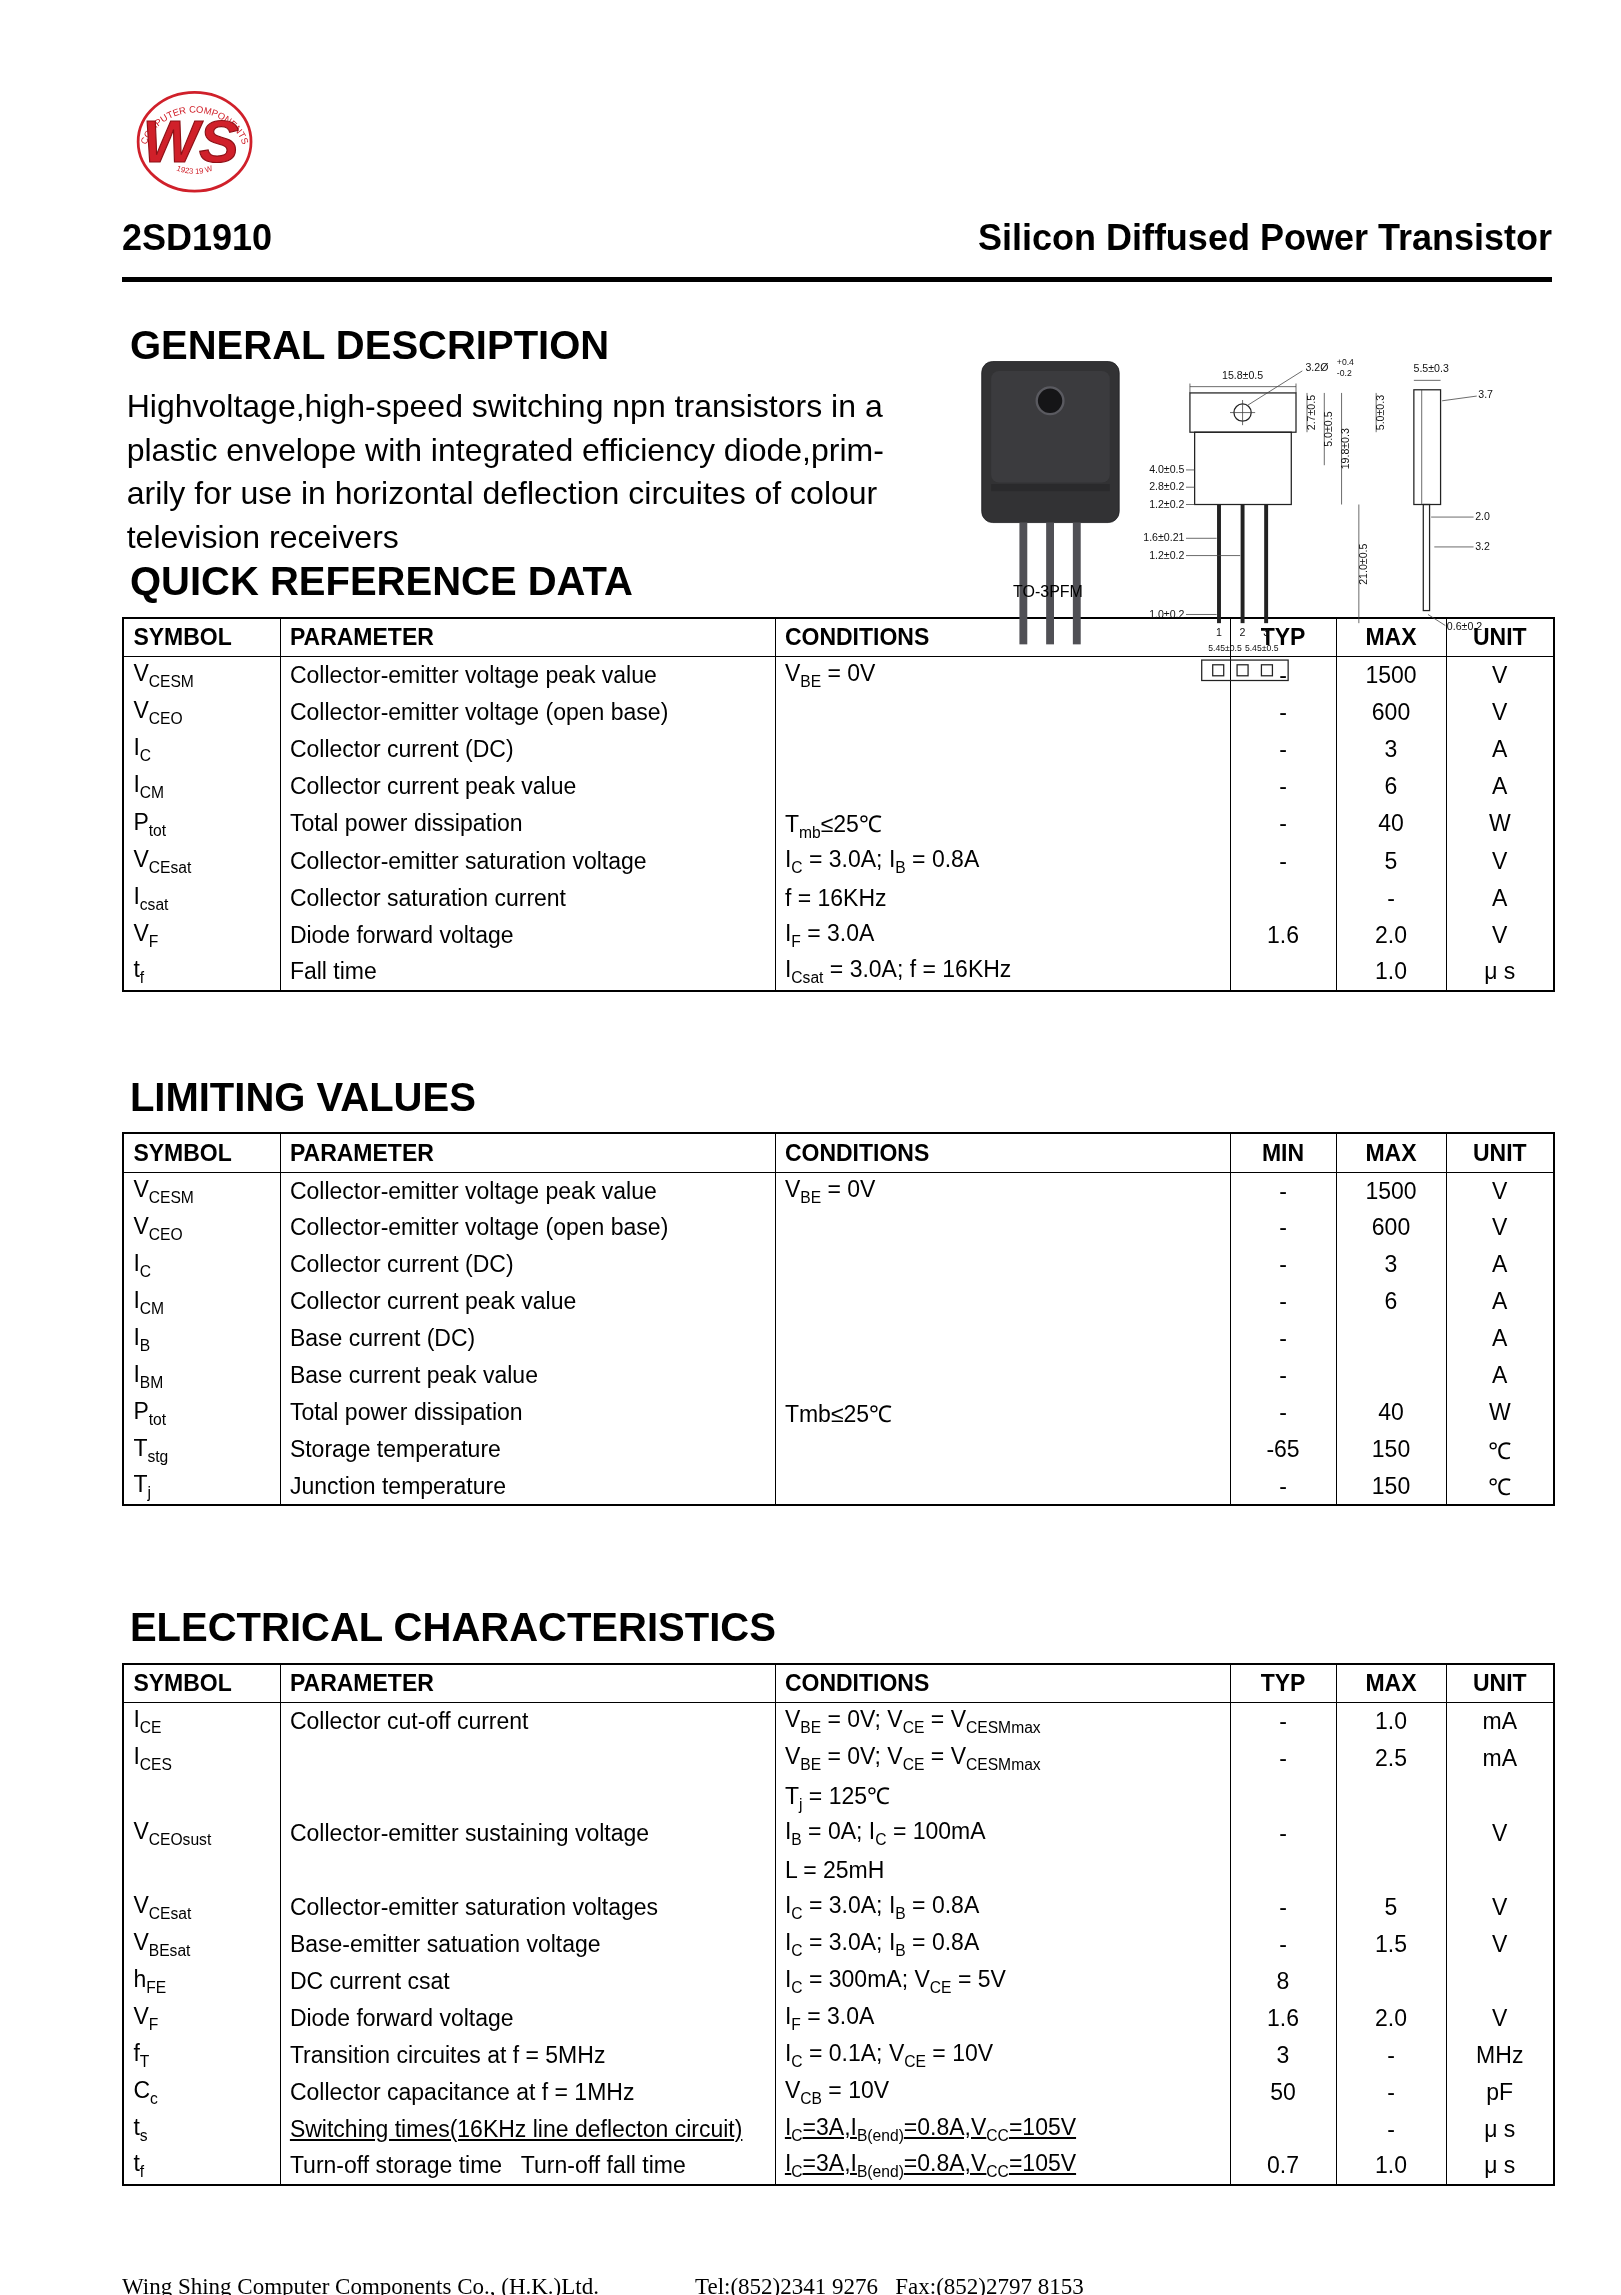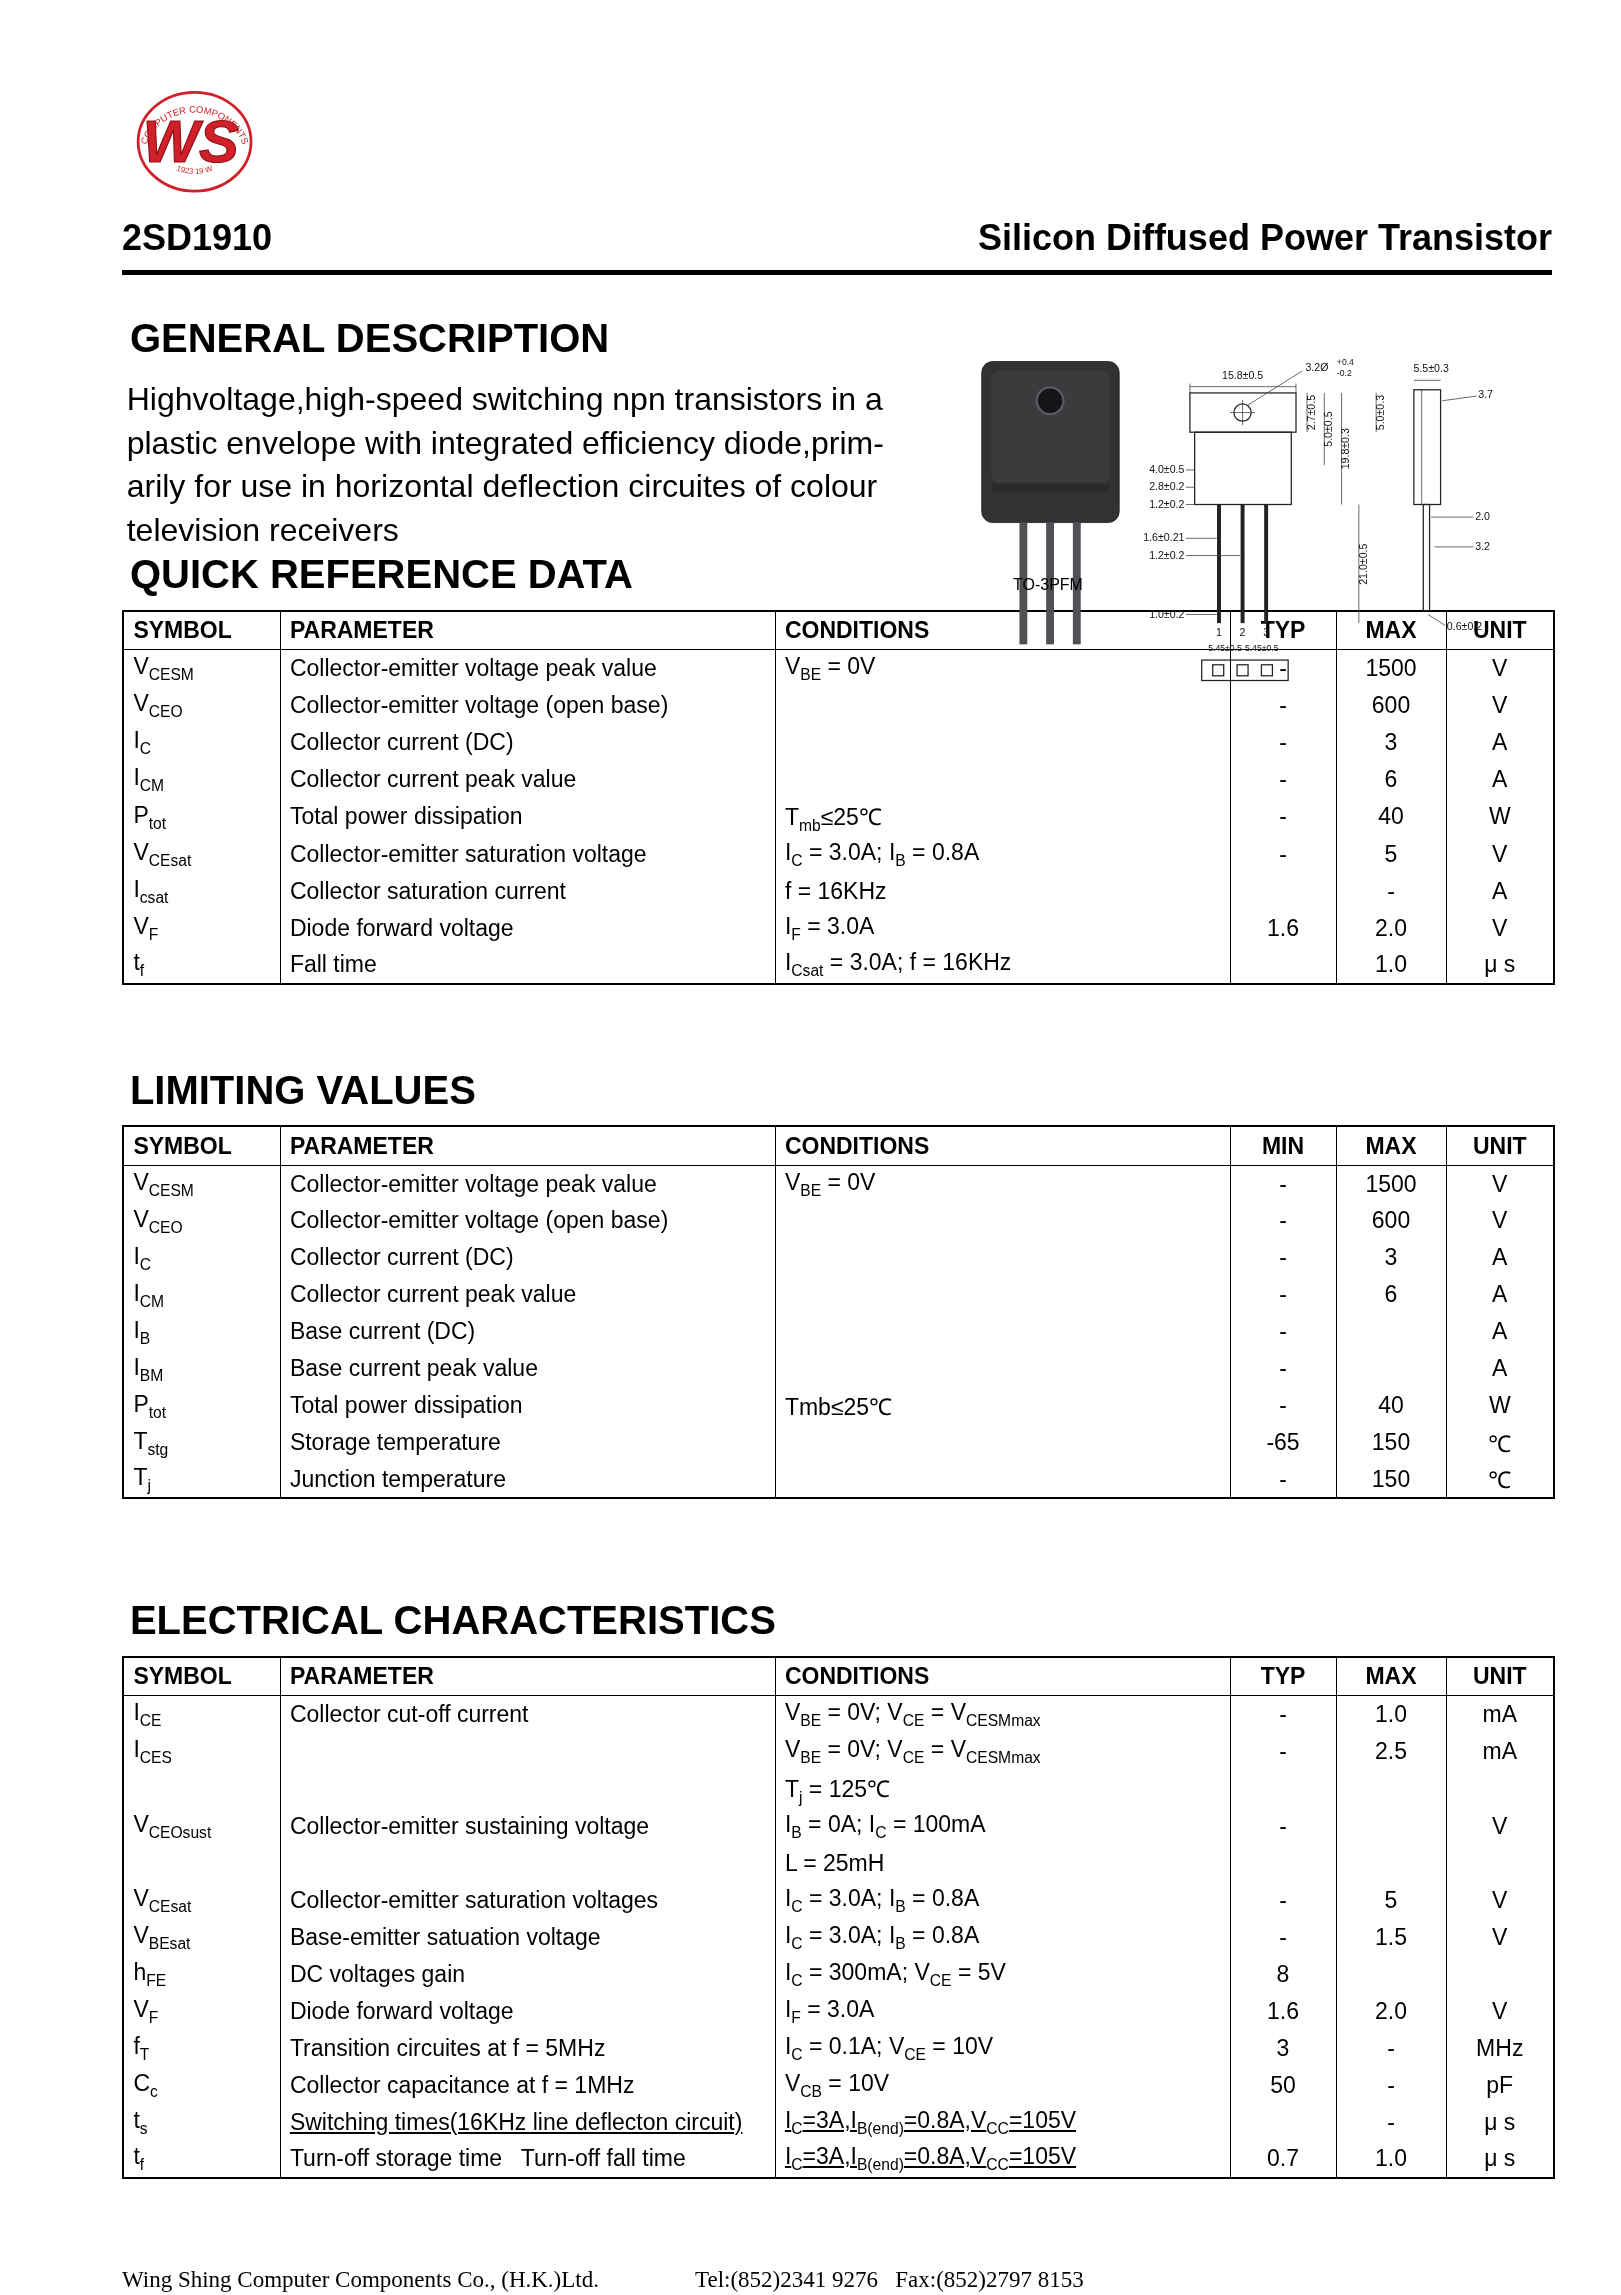--- a/index.html
+++ b/index.html
@@ -8,21 +8,21 @@
     width:1622px; height:2295px; position:relative;
     font-family:"Liberation Sans", sans-serif; color:#000;
     overflow:hidden;
   }
   .content { position:relative; width:1622px; height:2295px; padding:0 70px 0 122px; }
 
   .logo { display:block; margin-top:79px; margin-left:1.6px; width:149px; height:127px; }
 
   .title-row {
     display:flex; justify-content:space-between; align-items:flex-end;
-    margin-top:11px; border-bottom:5.5px solid #000; padding-bottom:11px;
+    margin-top:11px; border-bottom:5.5px solid #000; padding-bottom:18px;
   }
   .part-number, .doc-title { font-size:36px; font-weight:bold; }
 
   .section-heading { font-size:40px; font-weight:bold; margin-left:7.9px; }
   .gd-heading { margin-top:41px; }
   .gd-text {
     margin-top:17.3px; margin-left:4.7px; width:848px;
     font-size:32px; line-height:1.36; white-space:pre-line;
   }
 
@@ -454,21 +454,21 @@
         <tr>
           <td>V<sub>BEsat</sub></td>
           <td>Base-emitter satuation voltage</td>
           <td>I<sub>C</sub> = 3.0A; I<sub>B</sub> = 0.8A</td>
           <td>-</td>
           <td>1.5</td>
           <td>V</td>
         </tr>
         <tr>
           <td>h<sub>FE</sub></td>
-          <td>DC voltages gain</td>
+          <td>DC current csat</td>
           <td>I<sub>C</sub> = 300mA; V<sub>CE</sub> = 5V</td>
           <td>8</td>
           <td></td>
           <td></td>
         </tr>
         <tr>
           <td>V<sub>F</sub></td>
           <td>Diode forward voltage</td>
           <td>I<sub>F</sub> = 3.0A</td>
           <td>1.6</td>

